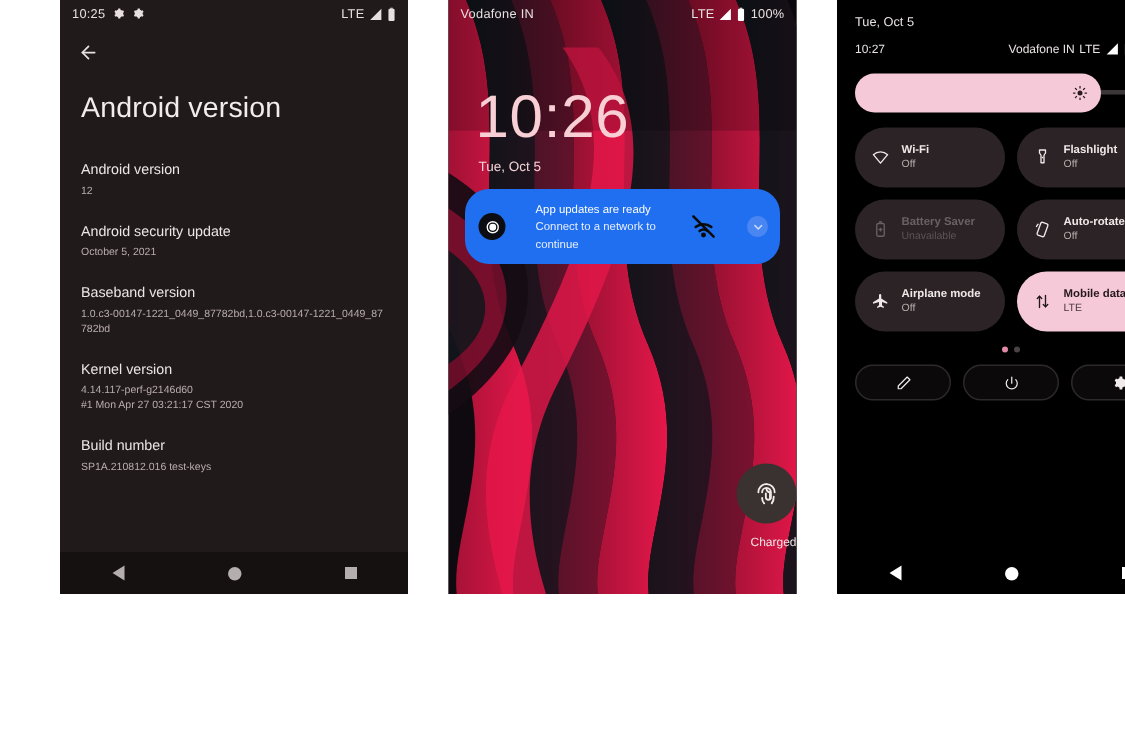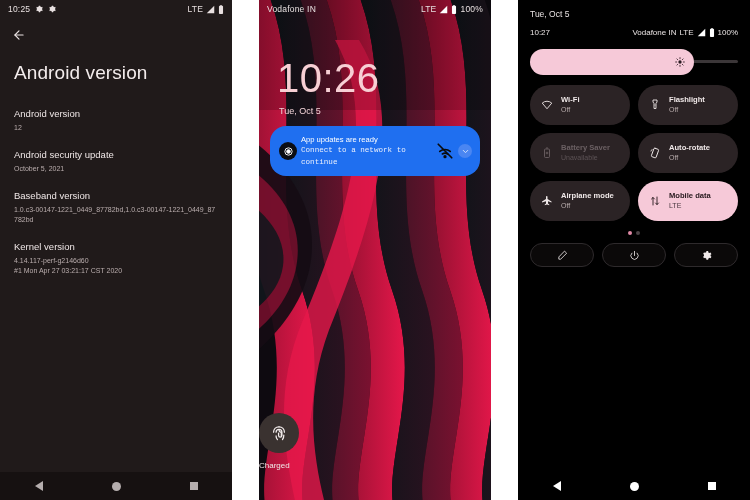--- a/index.html
+++ b/index.html
@@ -2,21 +2,21 @@
 <html><head>
 <meta charset="utf-8">
 <style>
   * { margin:0; padding:0; box-sizing:border-box; }
   html,body { width:750px; height:500px; background:#ffffff; overflow:hidden; }
   body { font-family:"Liberation Sans", sans-serif; }
 
   .stage { position:relative; width:750px; height:500px; background:#fff; }
 
   
-  .panel { position:absolute; top:0; height:500px; overflow:hidden; }
+  .panel { position:absolute; top:0; height:396px; overflow:hidden;margin-left:40px; }
   #panel-settings { left:0;   width:232px; background:#201a1a; }
   #panel-lock     { left:259px; width:232px; background:#12090c; }
   #panel-qs       { left:518px; width:232px; background:#000000; }
 
   
   .statusbar { display:flex; align-items:center; justify-content:space-between;
                padding:0 8px; height:18px; font-size:8.5px; color:#e8e0e0; letter-spacing:.2px; }
   .sb-left { display:flex; align-items:center; gap:5px; }
   .sb-right { display:flex; align-items:center; gap:3px; }
   .ico { display:inline-flex; align-items:center; justify-content:center; }
@@ -46,29 +46,29 @@
   #panel-qs .nav-recent { background:#ffffff; }
 
   
   #wallpaper { position:absolute; inset:0; background:#140a0e; }
   #wallpaper svg { position:absolute; inset:0; width:100%; height:100%; }
   .lock-content { position:relative; z-index:2; height:100%; }
   .clock { font-size:40px; color:#f7cfd4; font-weight:300; padding:40px 0 0 18px; letter-spacing:.5px; line-height:1; }
   .lock-date { font-size:9px; color:#f3d3d8; padding:8px 0 0 20px; }
   .notif { position:absolute; left:11px; right:11px; top:126px;
            background:#1f6ff0; border-radius:16px; padding:8px 8px 8px 9px;
-           display:flex; align-items:center; gap:4px; }
+           display:flex; align-items:center; gap:20px; }
   .notif-app-ico { width:18px; height:18px; border-radius:50%; background:#0b0d12;
                    display:flex; align-items:center; justify-content:center; flex:0 0 auto; }
   .notif-text { flex:1 1 auto; min-width:0; }
   .notif-title { font-size:7.6px; color:#fff; line-height:1.5; }
-  .notif-body { font-size:7.6px; color:#e8eefc; line-height:1.5;font-family:Liberation Mono, monospace; }
+  .notif-body { font-size:7.6px; color:#e8eefc; line-height:1.5; }
   .notif-chevron { width:14px; height:14px; border-radius:50%; background:#4a86f2;
                    display:flex; align-items:center; justify-content:center; flex:0 0 auto; }
-  .fp-wrap { position:absolute; left:0; right:0; bottom:30px; text-align:left; z-index:2; }
+  .fp-wrap { position:absolute; left:0; right:0; bottom:30px; text-align:right; z-index:2; }
   .fp-circle { width:40px; height:40px; border-radius:50%; background:#3a3230;
                display:inline-flex; align-items:center; justify-content:center; }
   .charged { font-size:8px; color:#f0e6e6; margin-top:8px; }
 
   
   .qs-date { font-size:8.5px; color:#e9e3e3; padding:9px 0 0 12px; }
   .qs-status { display:flex; align-items:center; justify-content:space-between;
                padding:9px 12px 0 12px; font-size:8px; color:#e9e3e3; }
   .qs-status .sb-right { gap:3px; }
   .brightness { margin:12px 12px 0 12px; position:relative; height:26px; }
@@ -151,20 +151,24 @@
         <div class="li-sub">October 5, 2021</div>
       </div>
       <div class="list-item">
         <div class="li-title">Baseband version</div>
         <div class="li-sub">1.0.c3-00147-1221_0449_87782bd,1.0.c3-00147-1221_0449_87782bd</div>
       </div>
       <div class="list-item">
         <div class="li-title">Kernel version</div>
         <div class="li-sub" style="white-space:pre-line">4.14.117-perf-g2146d60
 #1 Mon Apr 27 03:21:17 CST 2020</div>
+      </div>
+      <div class="list-item">
+        <div class="li-title">Build number</div>
+        <div class="li-sub">SP1A.210812.016 test-keys</div>
       </div>
     </div>
 
     <div class="navbar">
       <span class="nav-back"></span>
       <span class="nav-home"></span>
       <span class="nav-recent"></span>
     </div>
   </div>
 

